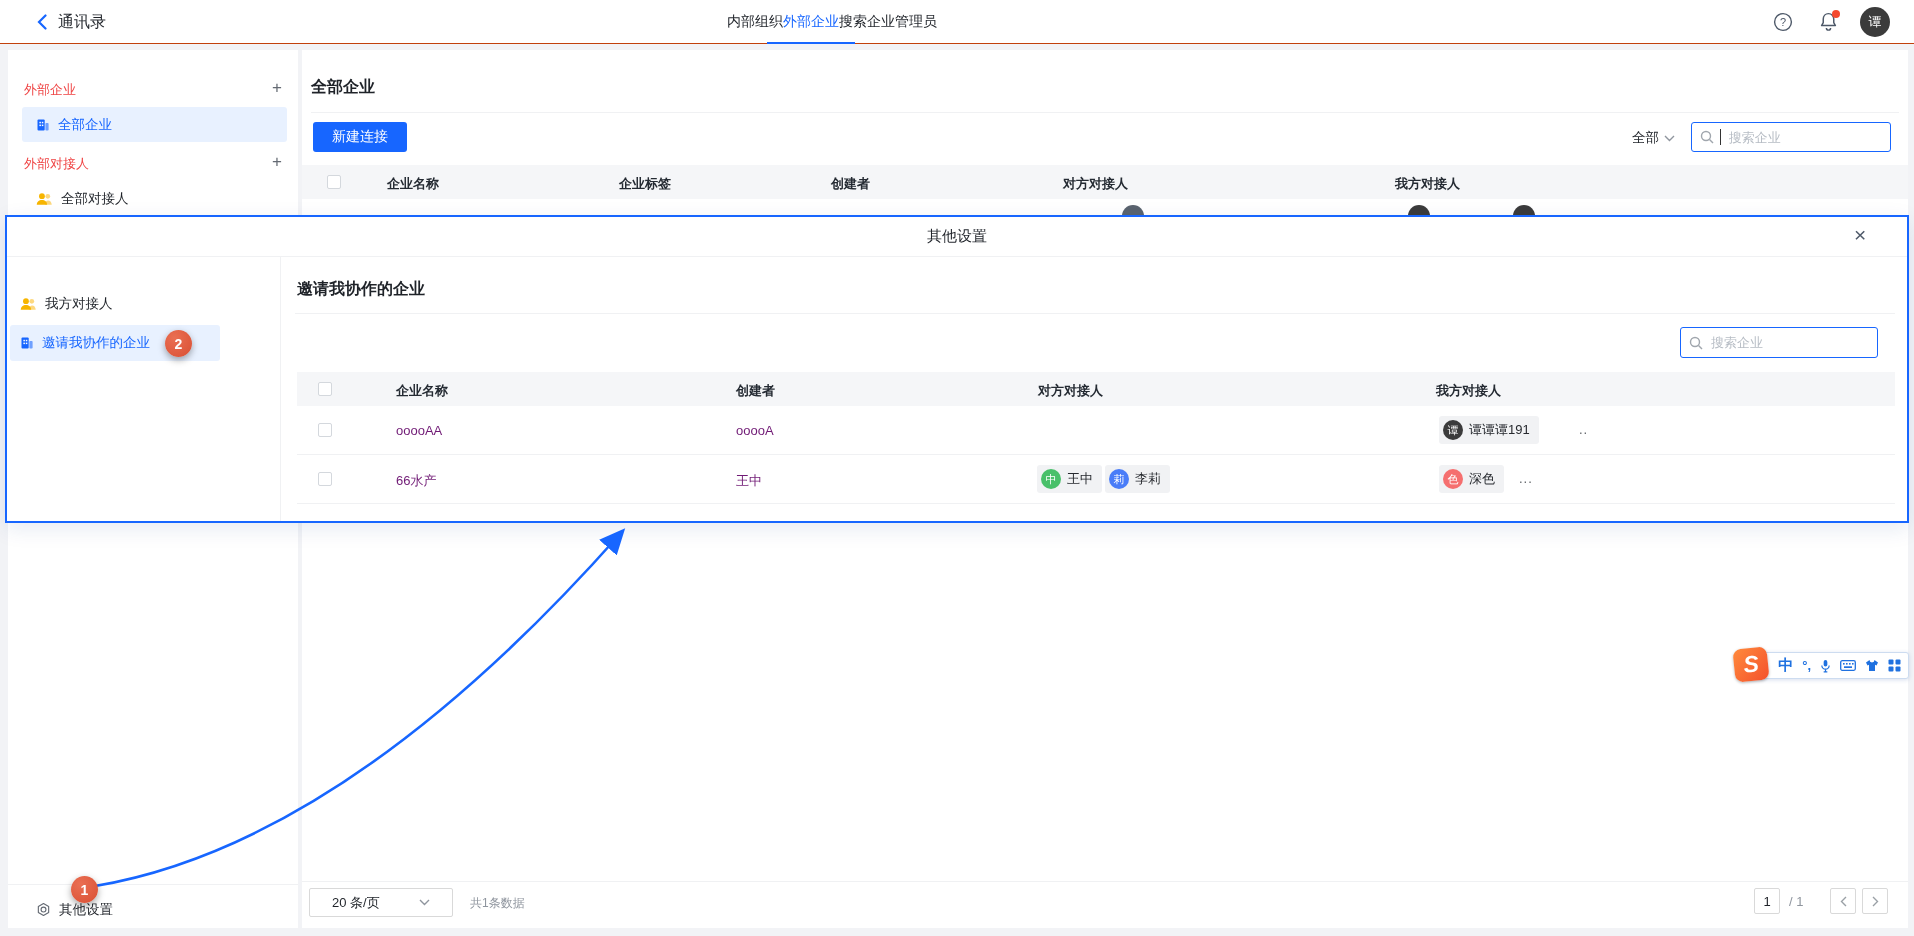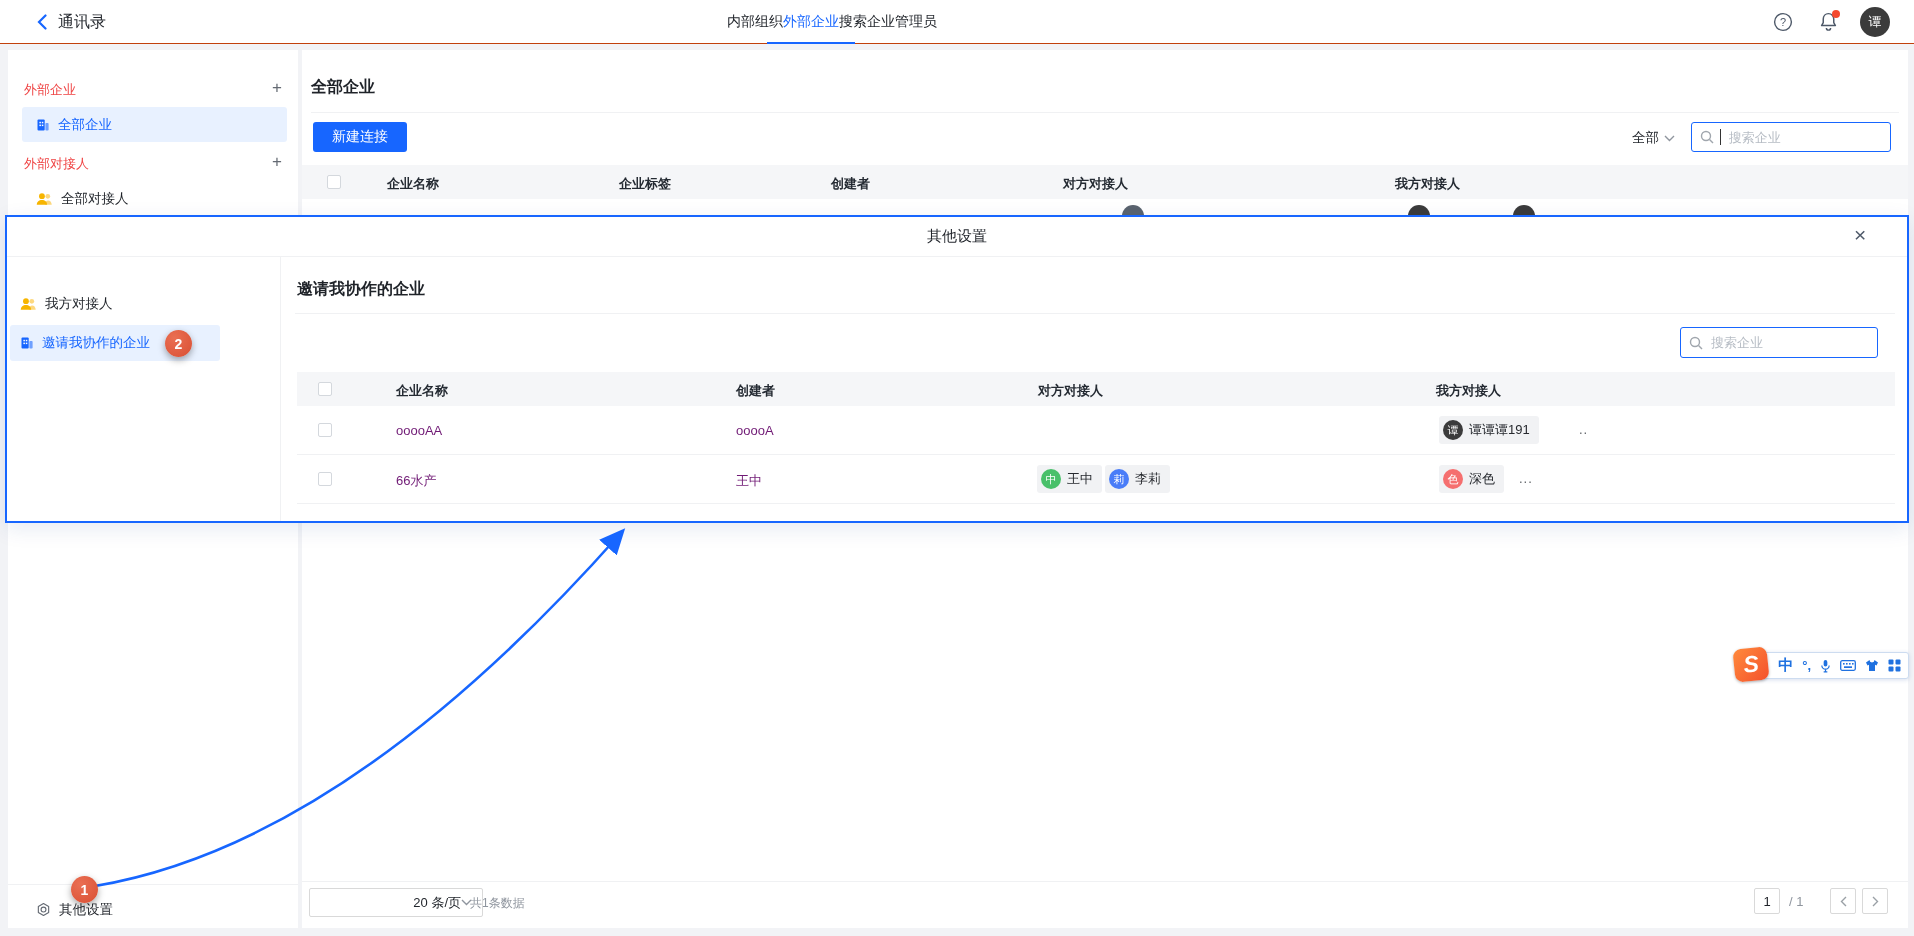--- a/index.html
+++ b/index.html
@@ -168,21 +168,21 @@
       <span class="th" style="left:1093px;top:10px;">我方对接人</span>
     </div>
 
     <div class="abs" style="left:0;top:149px;width:1606px;height:17px;overflow:hidden;">
       <span class="abs" style="left:820px;top:6px;width:22px;height:22px;border-radius:50%;background:#5a636e;"></span>
       <span class="abs" style="left:1106px;top:6px;width:22px;height:22px;border-radius:50%;background:#3b3b3b;"></span>
       <span class="abs" style="left:1211px;top:6px;width:22px;height:22px;border-radius:50%;background:#3b3b3b;"></span>
     </div>
 
     <div class="abs divh" style="left:0;top:831px;width:1606px;"></div>
-    <div class="abs pgbox" style="left:7px;top:838px;width:174px;height:29px;justify-content:flex-end;padding:0 10px;">
+    <div class="abs pgbox" style="left:7px;top:838px;width:144px;height:29px;justify-content:space-between;padding:0 22px;">
       <span>20 条/页</span>
       <span>
         <svg width="11" height="7" viewBox="0 0 11 7">
             <path d="M1 1l4.5 4.5L10 1" fill="none" stroke="#8f959e" stroke-width="1.4"></path>
           </svg>
       </span>
     </div>
     <span class="abs gray" style="left:168px;top:845px;font-size:12px;">共1条数据</span>
 
     <span class="abs pgbox" style="left:1452px;top:838px;width:26px;height:26px;">1</span>

